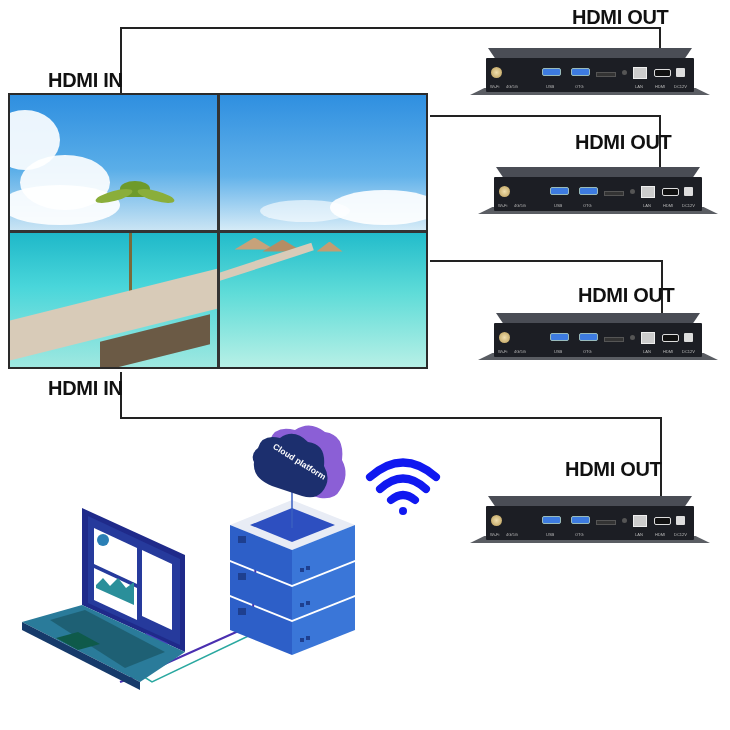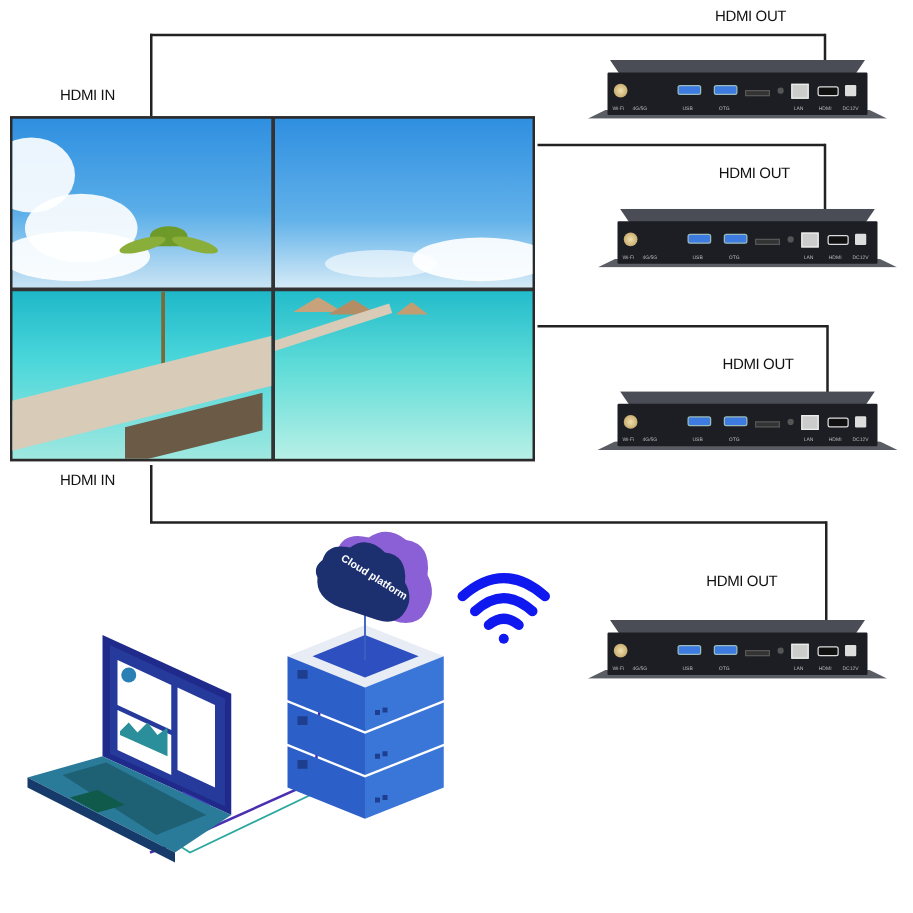--- a/index.html
+++ b/index.html
@@ -1,18 +1,18 @@
 <!DOCTYPE html>
 <html><head>
 <meta charset="utf-8">
 <style>
   html,body{margin:0;padding:0;background:#fff;}
   body{width:730px;height:730px;position:relative;overflow:hidden;font-family:"Liberation Sans",sans-serif;}
   .abs{position:absolute;}
-  .label{position:absolute;font-size:12px;color:#111;font-weight:normal;letter-spacing:-0.3px;}
+  .label{position:absolute;font-size:20px;color:#111;font-weight:bold;letter-spacing:-0.3px;}
   .line{position:absolute;background:#222;}
   
   .wall{position:absolute;left:8px;top:93px;width:420px;height:276px;border:2px solid #2a2a2a;background:#333;box-sizing:border-box;display:grid;grid-template-columns:1fr 1fr;grid-template-rows:1fr 1fr;gap:3px;}
   .panel{position:relative;overflow:hidden;}
   .p-tl{background:linear-gradient(180deg,#2f8fe0 0%,#5aaee8 55%,#c9e4f4 100%);}
   .p-tr{background:linear-gradient(180deg,#2f8fe0 0%,#62b2ea 60%,#d5ebf7 100%);}
   .p-bl{background:linear-gradient(180deg,#1fb8c9 0%,#49d6da 40%,#9fe8e0 100%);}
   .p-br{background:linear-gradient(180deg,#22bccb 0%,#5fdcd8 45%,#b7f0e6 100%);}
   .cloudblob{position:absolute;background:#fff;border-radius:50%;opacity:.9;}
   

